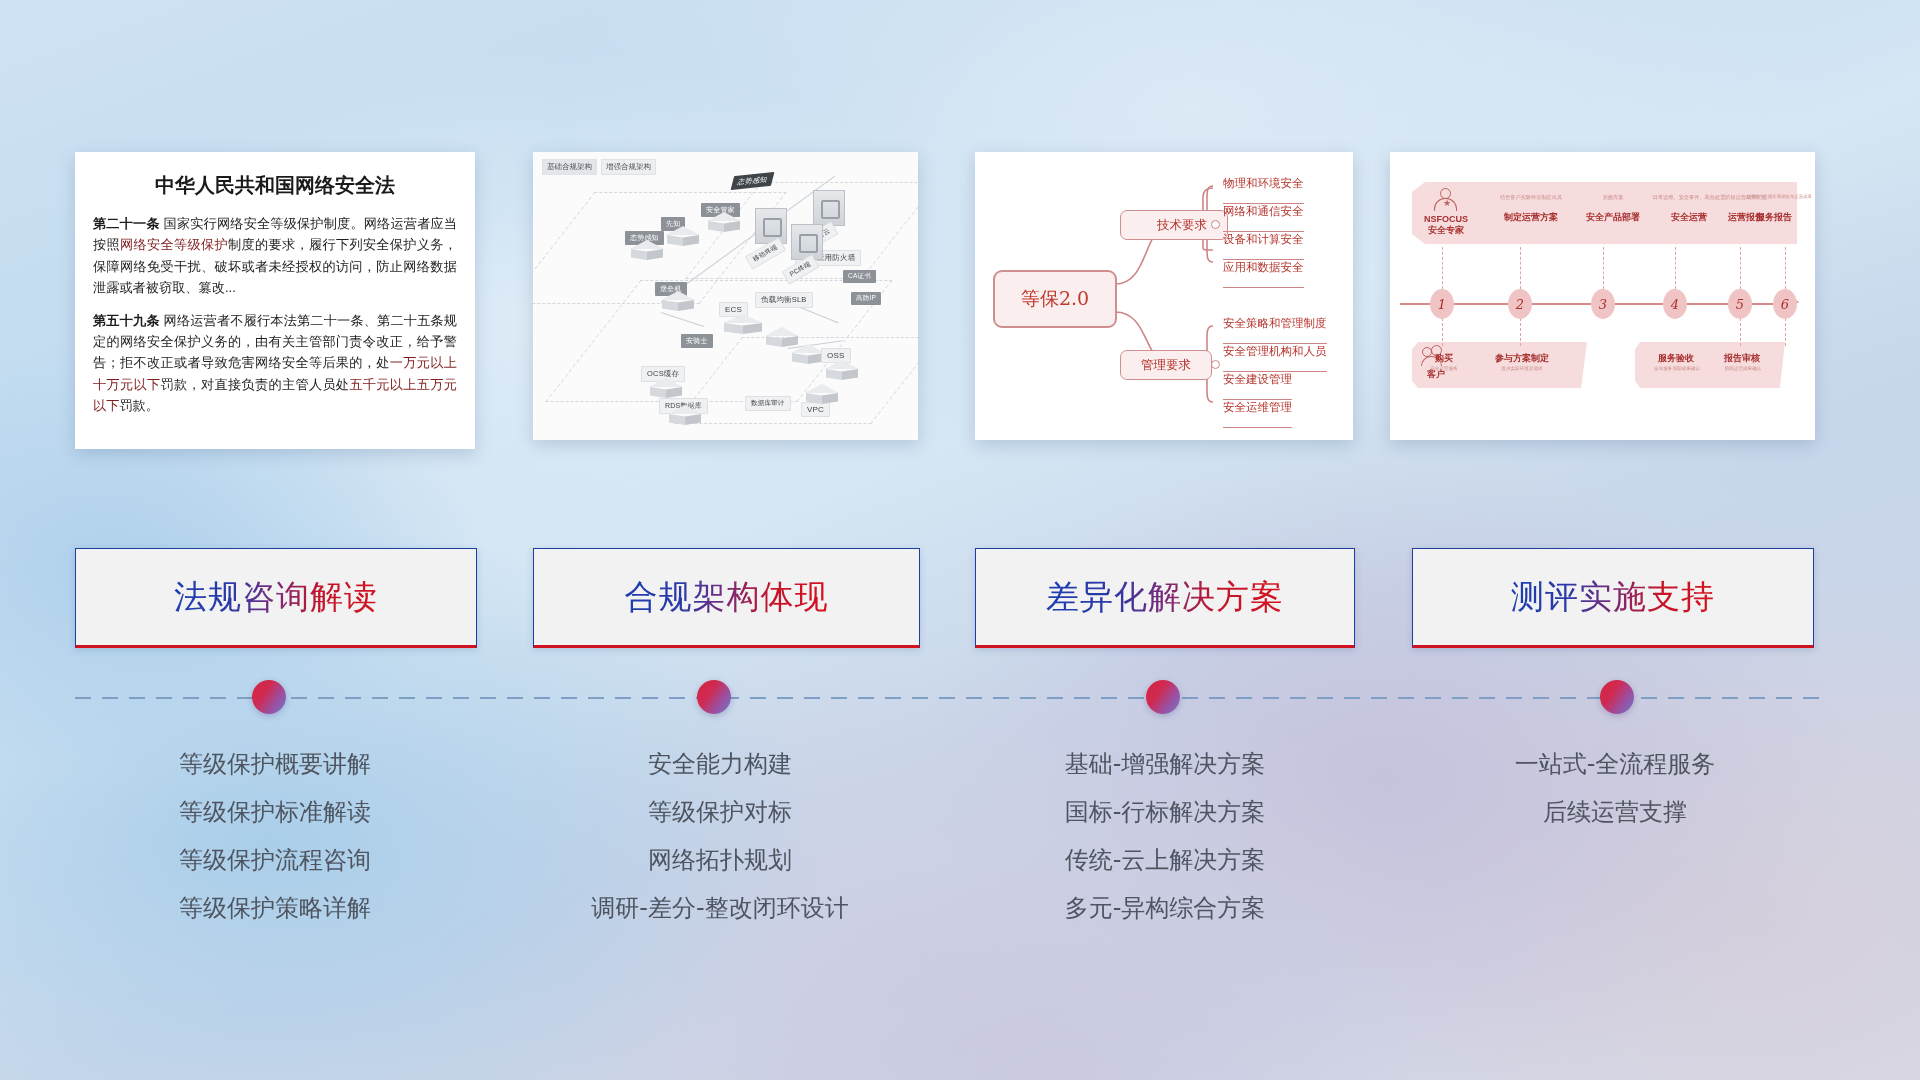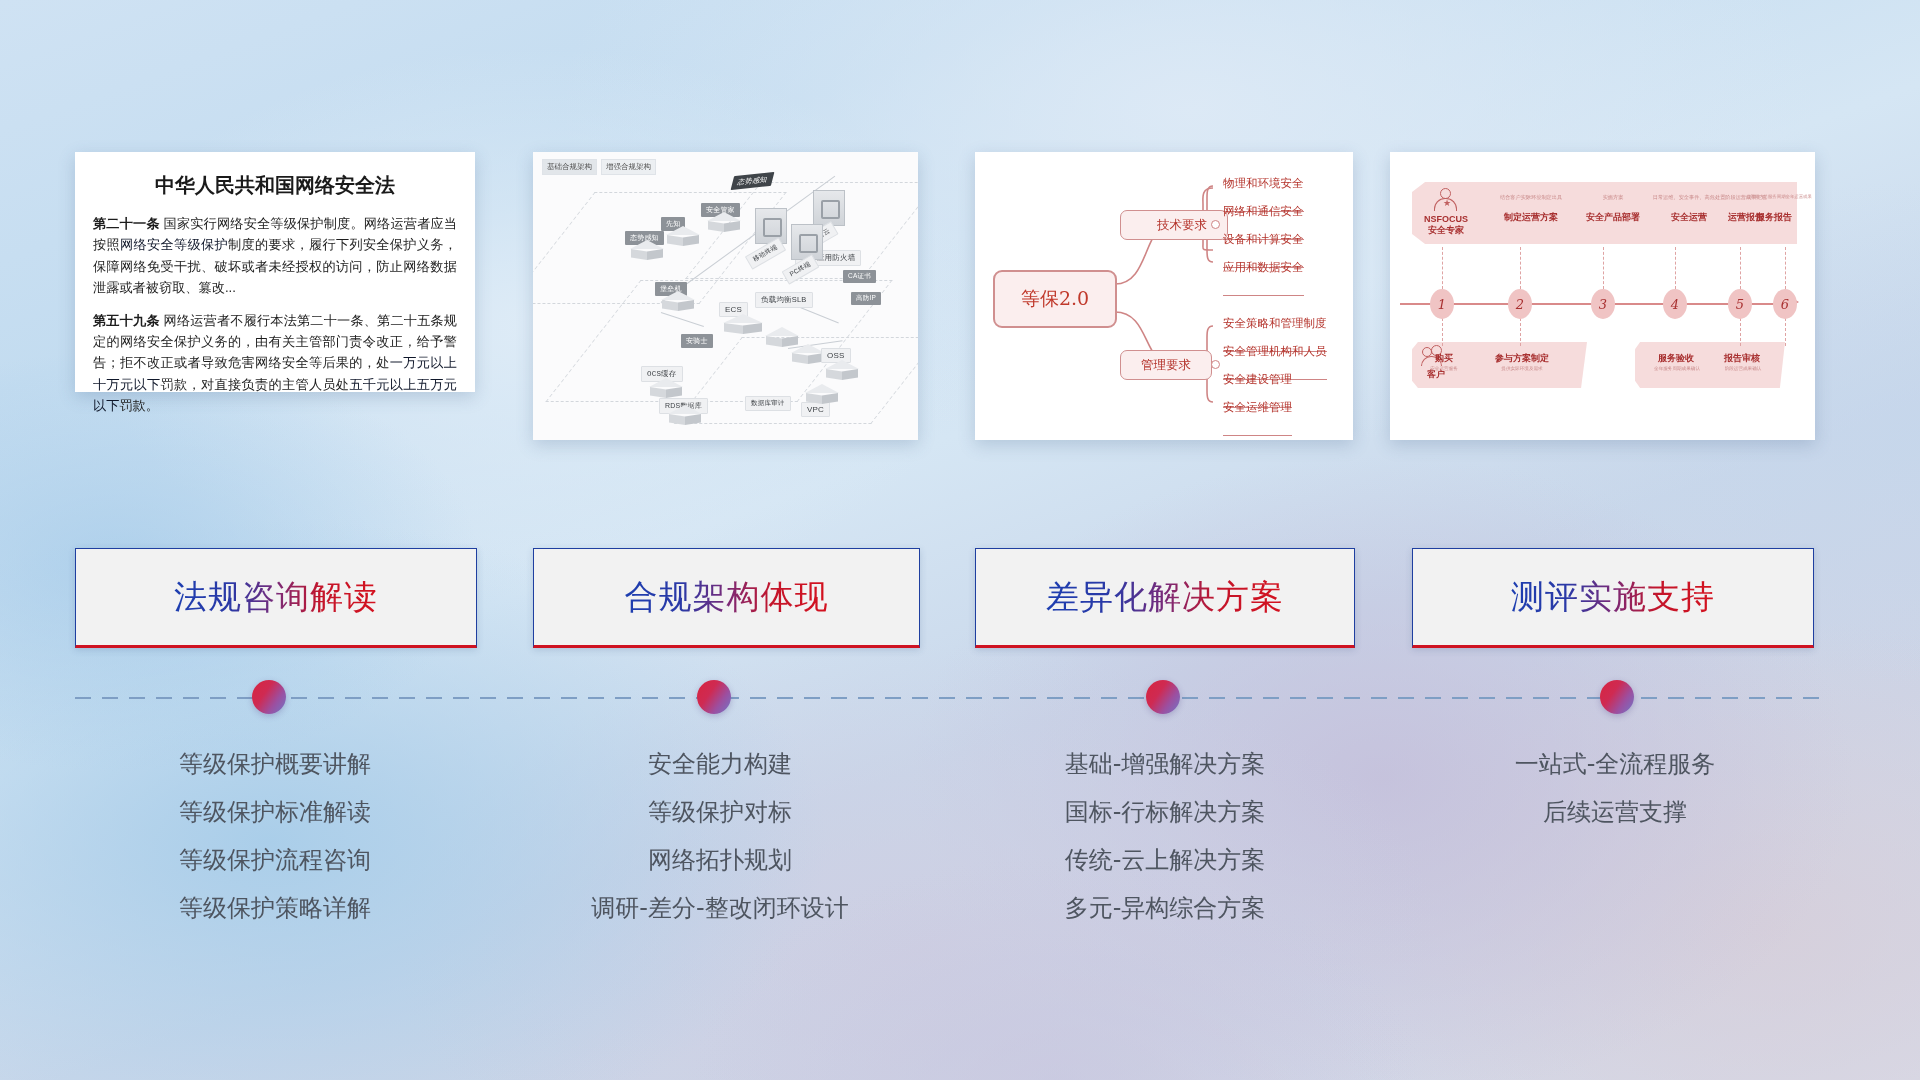--- a/index.html
+++ b/index.html
@@ -20,32 +20,32 @@
   }
   #bg2{position:absolute;inset:0;
       background:
         radial-gradient(ellipse 520px 300px at 6% 52%, rgba(160,200,232,.65) 0%, rgba(160,200,232,0) 70%),
         radial-gradient(ellipse 620px 360px at 100% 40%, rgba(196,214,236,.55) 0%, rgba(196,214,236,0) 70%),
         radial-gradient(ellipse 520px 320px at 55% 100%, rgba(198,196,222,.55) 0%, rgba(198,196,222,0) 70%);
   }
   
   .thumbs{position:absolute;left:0;top:152px;width:1920px;height:295px;}
   .thumb{position:absolute;background:#fff;box-shadow:0 5px 16px rgba(60,90,130,.22);}
-  .t1{left:75px;top:0;width:400px;height:240px;}
+  .t1{left:75px;top:0;width:400px;height:297px;}
   .t2{left:533px;top:0;width:385px;height:288px;}
   .t3{left:975px;top:0;width:378px;height:288px;}
   .t4{left:1390px;top:0;width:425px;height:288px;}
 
   
   .law{padding:16px 18px 10px 18px;box-sizing:border-box;height:100%;}
   .law h1{font-size:20px;margin:4px 0 14px;text-align:center;color:#1a1a1a;font-weight:bold;
           font-family:"DejaVu Sans","Liberation Sans",sans-serif;}
   .law p{font-size:13.2px;line-height:1.62;margin:0 0 11px;color:#1d1d1d;text-align:justify;}
   .law b{font-weight:bold;}
-  .law .red{color:#0f172a;}
+  .law .red{color:#7f1d1d;}
 
   
   .arch{position:relative;width:100%;height:100%;overflow:hidden;background:#fbfbfc;}
   .arch .tabs{position:absolute;left:9px;top:7px;display:flex;gap:4px;border-radius:6px;}
   .arch .tab{font-size:7.5px;color:#555;background:#eceff2;padding:2px 4px;border:1px solid #dfe3e8;}
   .arch .tab.on{background:#e2e6ea;}
   .nodebox{position:absolute;background:#8d9298;color:#fff;font-size:7px;padding:2px 5px;
            border-radius:1px;white-space:nowrap;letter-spacing:.2px;}
   .nodebox.lt{background:#f0f1f3;color:#3e4246;border:1px solid #dde0e4;}
   .nodebox.dk{background:#3f4449;}
@@ -64,21 +64,21 @@
   .lnk{position:absolute;background:#c9ced4;height:1px;transform-origin:left center;}
 
   
   .mind{position:relative;width:100%;height:100%;background:#fff;}
   .mroot{position:absolute;left:18px;top:118px;width:120px;height:54px;border:2.5px solid #d08f8f;
      border-radius:9px;background:#fbeeee;display:flex;align-items:center;justify-content:center;
      color:#c0392b;font-size:19px;font-family:"DejaVu Serif","Liberation Serif",serif;}
   .mbranch{position:absolute;border:1.6px solid #d08f8f;border-radius:7px;background:#fbeeee;
      color:#b4332b;font-size:12.5px;display:flex;align-items:center;justify-content:center;
      font-family:"DejaVu Serif","Liberation Serif",serif;width:90px;height:28px;}
-  .mleaf{position:absolute;color:#b4332b;font-size:11.5px;white-space:nowrap;padding-bottom:20px;
+  .mleaf{position:absolute;color:#b4332b;font-size:11.5px;white-space:nowrap;padding-bottom:12px;
      border-bottom:1.7px solid #cf8585;font-family:"DejaVu Serif","Liberation Serif",serif;}
   .mindsvg{position:absolute;inset:0;}
   .mdot{position:absolute;width:7px;height:7px;border-radius:50%;border:1.4px solid #cf8585;background:#fff;}
 
   
   .nsf{position:relative;width:100%;height:100%;background:#fff;overflow:hidden;}
   .ribbon{position:absolute;background:#f6dcdc;}
   .rb-top{left:22px;top:30px;width:385px;height:62px;
      clip-path:polygon(0 16%,3.4% 0,100% 0,100% 100%,3.4% 100%,0 84%);}
   .rb-bl{left:22px;top:190px;width:175px;height:46px;
@@ -217,21 +217,21 @@
           <div class="top"></div>
           <div class="lft"></div>
           <div class="rgt"></div>
         </div>
       <div class="cube" style="left:258px;top:192px;">
           <div class="top"></div>
           <div class="lft"></div>
           <div class="rgt"></div>
         </div>
 
-      <div class="nodebox lt" style="left:108px;top:214px;font-size:7.5px;font-family:Liberation Mono, monospace;">OCS缓存</div>
+      <div class="nodebox lt" style="left:108px;top:214px;font-size:7.5px;">OCS缓存</div>
       <div class="cube" style="left:116px;top:226px;">
           <div class="top"></div>
           <div class="lft"></div>
           <div class="rgt"></div>
         </div>
       <div class="nodebox lt" style="left:126px;top:246px;font-size:7px;">RDS数据库</div>
       <div class="cube" style="left:135px;top:253px;">
           <div class="top"></div>
           <div class="lft"></div>
           <div class="rgt"></div>

